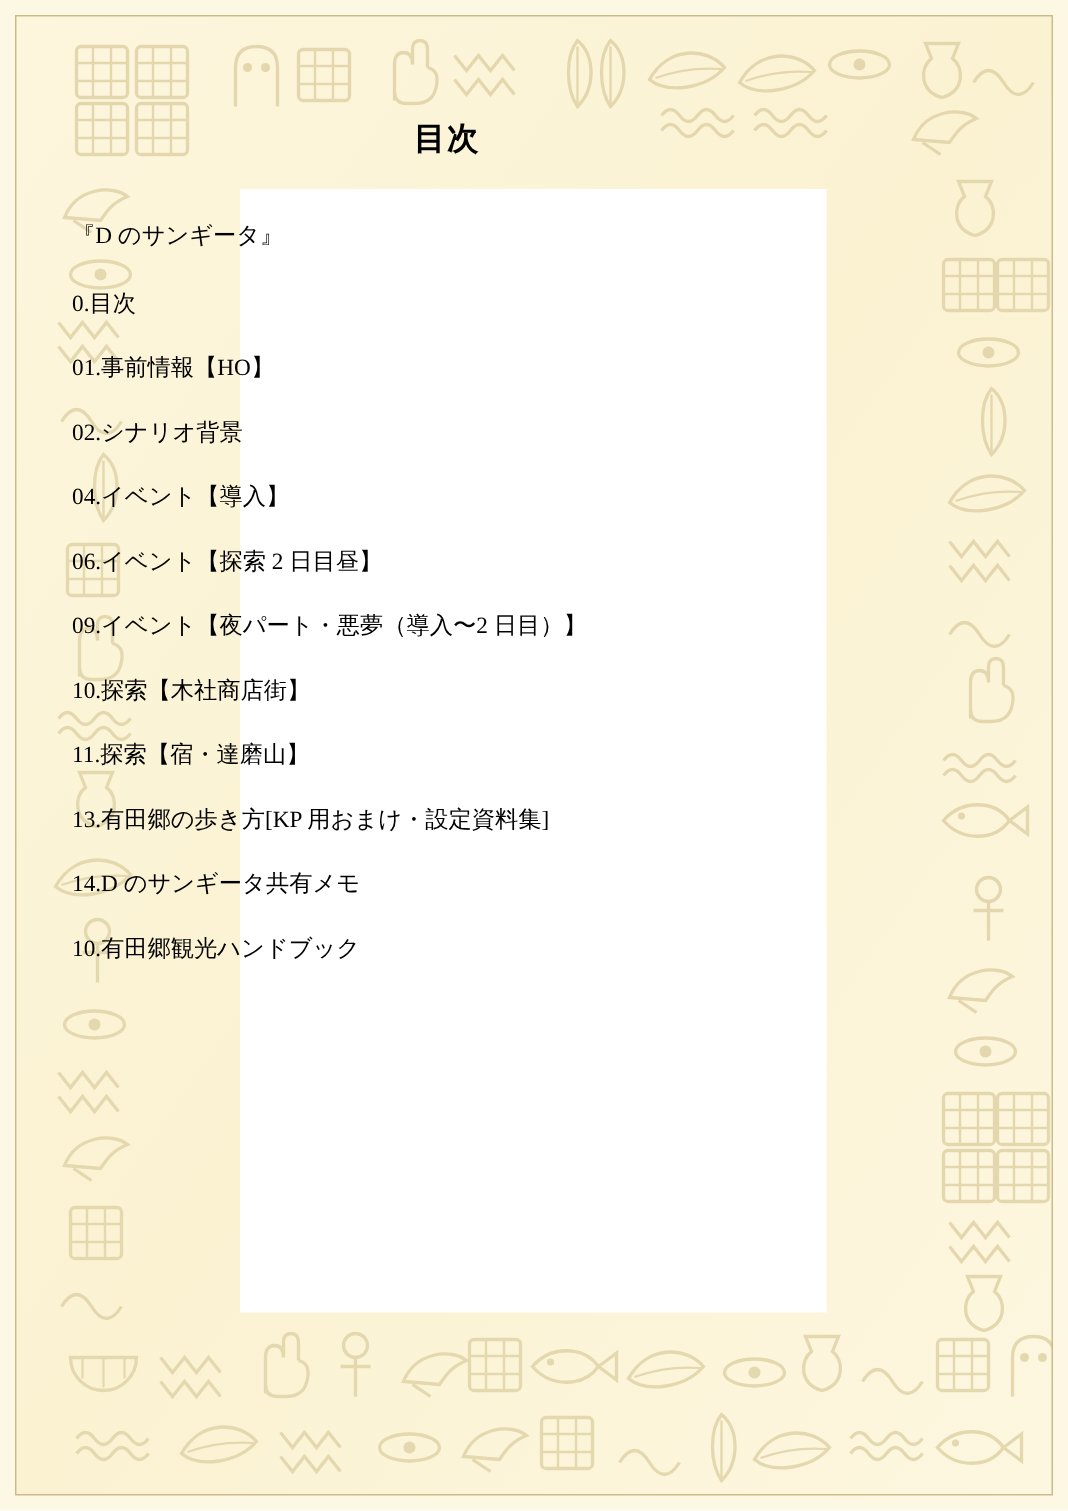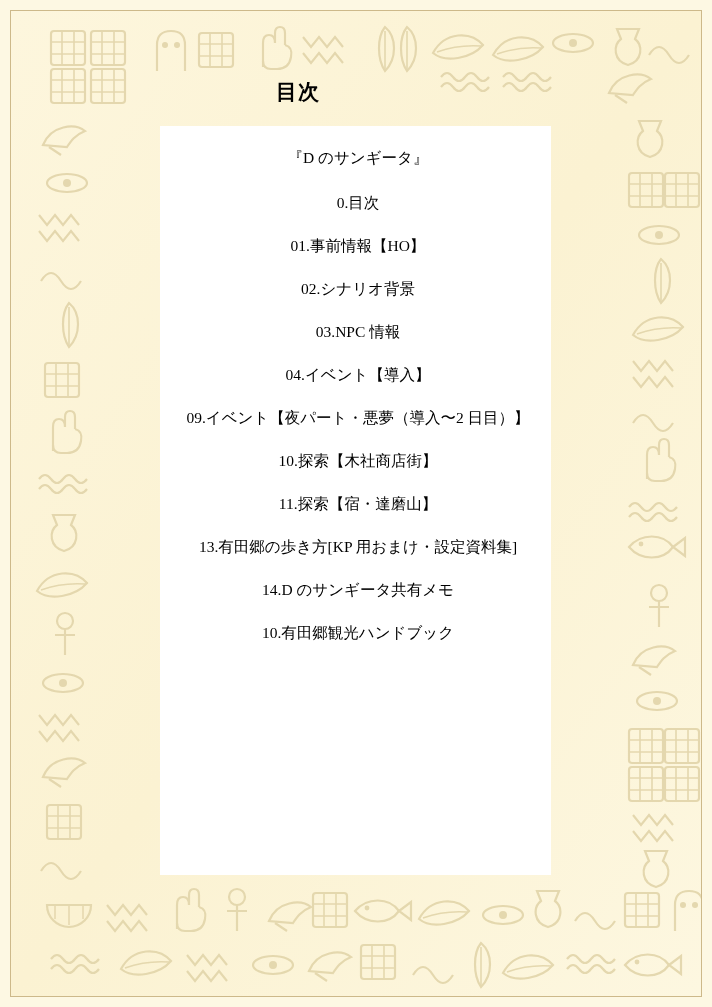--- a/index.html
+++ b/index.html
@@ -73,21 +73,20 @@
     z-index: 5;
   }
 
   
   #toc {
     position: absolute;
     left: 48px;
     top: 147px;
     width: 620px;
     z-index: 6;
-    text-align: center;
   }
   .toc-line {
     font-size: 15.5px;
     line-height: 21px;
     color: #000;
     margin: 0 0 22px 0;
     white-space: nowrap;
   }
   .toc-line.first {
     margin-bottom: 24px;
@@ -265,22 +264,22 @@
 
   <div id="page-border"></div>
 
   <div id="doc-title">目次</div>
 
   <div id="toc">
     <p class="toc-line first">『D のサンギータ』</p>
     <p class="toc-line">0.目次</p>
     <p class="toc-line">01.事前情報【HO】</p>
     <p class="toc-line">02.シナリオ背景</p>
-    <p class="toc-line">03.NPC 情報</p>
     <p class="toc-line">04.イベント【導入】</p>
+    <p class="toc-line">06.イベント【探索 2 日目昼】</p>
     <p class="toc-line">09.イベント【夜パート・悪夢（導入〜2 日目）】</p>
     <p class="toc-line">10.探索【木社商店街】</p>
     <p class="toc-line">11.探索【宿・達磨山】</p>
     <p class="toc-line">13.有田郷の歩き方[KP 用おまけ・設定資料集]</p>
     <p class="toc-line">14.D のサンギータ共有メモ</p>
     <p class="toc-line">10.有田郷観光ハンドブック</p>
   </div>
 
 </div>
 

